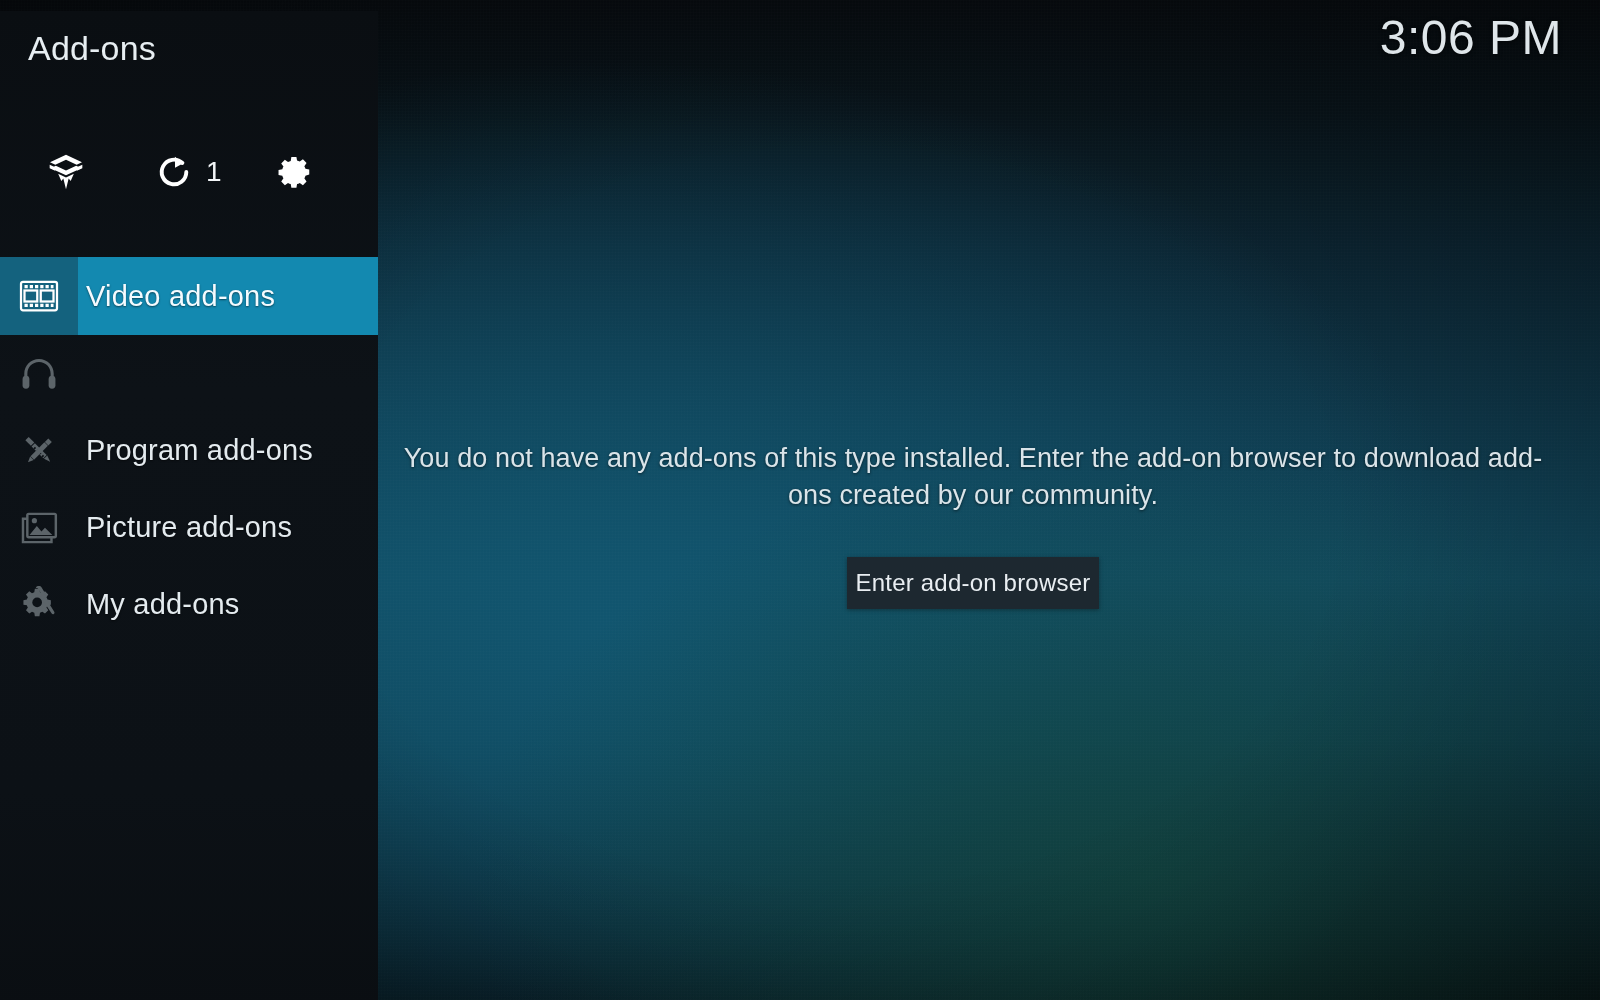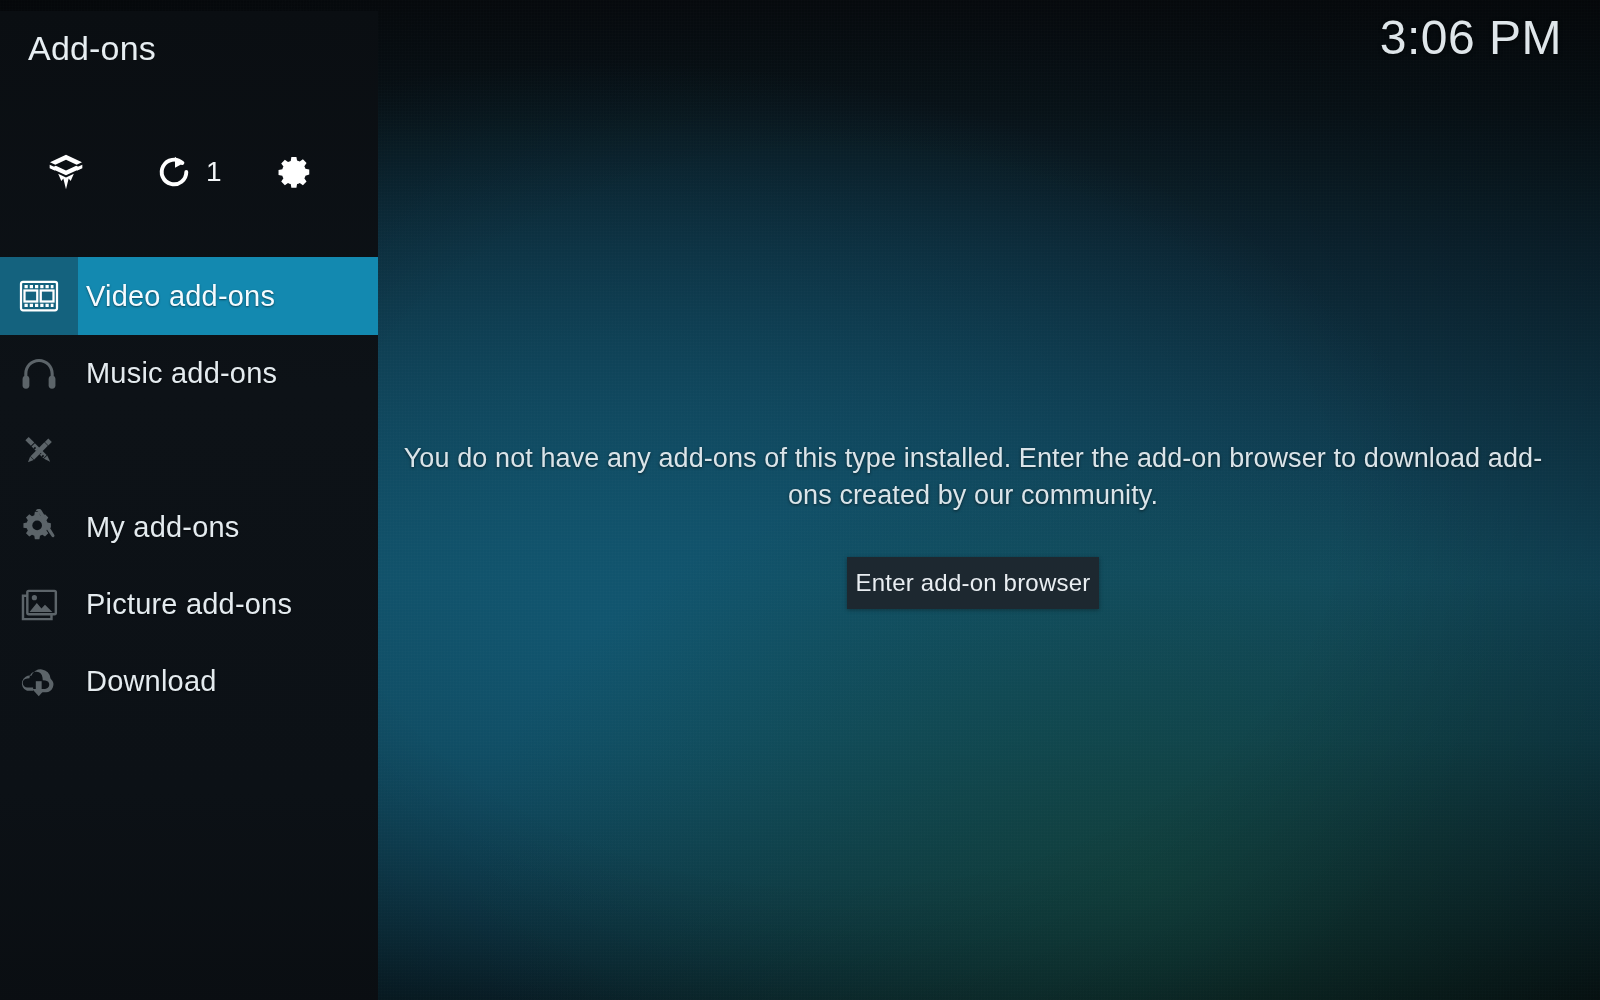--- a/index.html
+++ b/index.html
@@ -218,21 +218,20 @@
       </div>
 
       <div class="menu-item">
         <span class="icon-cell">
           <svg width="38" height="34" viewBox="0 0 26 24" fill="currentColor" aria-hidden="true">
             <path d="M13 1.4C7.2 1.4 2.6 6 2.6 11.8v2.1h2.2v-2.1c0-4.6 3.6-8.2 8.2-8.2s8.2 3.6 8.2 8.2v2.1h2.2v-2.1C23.4 6 18.8 1.4 13 1.4z"></path>
             <rect x="1.4" y="13.2" width="4.8" height="9.2" rx="2.4"></rect>
             <rect x="19.8" y="13.2" width="4.8" height="9.2" rx="2.4"></rect>
           </svg>
         </span>
-        <span class="label">Music add-ons</span>
       </div>
 
 
       <div class="menu-item">
         <span class="icon-cell">
           <svg width="38" height="38" viewBox="0 0 26 26" fill="currentColor" aria-hidden="true">
             <g transform="rotate(-45 13 13)">
               <path d="M11.6 1.2h3.2v5.4h-3.2z"></path>
               <path d="M11.6 7.2h3.2v11.4h-3.2z"></path>
               <path d="M11.6 19.2h3.2l-1.6 4.4z"></path>
@@ -241,59 +240,50 @@
               <rect x="11.6" y="14.2" width="1.5" height="1.1" fill="#0d1217"></rect>
               <rect x="11.6" y="16.8" width="1.5" height="1.1" fill="#0d1217"></rect>
             </g>
             <g transform="rotate(45 13 13)">
               <path d="M11.4 2.4h3.4v3.4h-3.4z"></path>
               <path d="M11.4 6.2h3.4v13.4h-3.4z"></path>
               <path d="M11.4 20h3.4l-1.7 3.8z"></path>
             </g>
           </svg>
         </span>
+        <span class="label">Program add-ons</span>
+      </div>
+
+      <div class="menu-item">
+        <span class="icon-cell">
+          <svg width="38" height="34" viewBox="0 0 28 24" fill="none" stroke="currentColor" stroke-width="1.8" aria-hidden="true">
+            <rect x="5.4" y="1.6" width="21" height="17.2" rx="1"></rect>
+            <path d="M5.4 5.2H2.2v17.2h21v-3.6"></path>
+            <circle cx="10.6" cy="6.6" r="1.9" fill="currentColor" stroke="none"></circle>
+            <path d="M7 17.2l5.4-6.6 3.4 4 2.6-2.8 5.4 5.4z" fill="currentColor" stroke="none"></path>
+          </svg>
+        </span>
+        <span class="label">Picture add-ons</span>
       </div>
 
       <div class="menu-item">
         <span class="icon-cell">
           <svg width="40" height="38" viewBox="0 0 28 26" fill="currentColor" aria-hidden="true">
             <path d="M11.1 1.6 10.7 4a6.1 6.1 0 0 0-1.6.7L7.2 3.4 4.9 5.7l1.3 1.9c-.3.5-.55 1.04-.7 1.6l-2.4.4v3.2l2.4.4c.15.56.4 1.1.7 1.6l-1.3 1.9 2.3 2.3 1.9-1.3c.5.3 1.04.55 1.6.7l.4 2.4h3.2l.4-2.4c.56-.15 1.1-.4 1.6-.7l1.9 1.3 2.3-2.3-1.3-1.9c.3-.5.55-1.04.7-1.6l2.4-.4V9.6l-2.4-.4a6.1 6.1 0 0 0-.7-1.6l1.3-1.9-2.3-2.3-1.9 1.3a6.1 6.1 0 0 0-1.6-.7l-.4-2.4z"></path>
             <circle cx="12.7" cy="11.2" r="3.4" fill="#0d1217"></circle>
             <g transform="rotate(-42 16 14)">
               <path d="M22.6 1.2c1.6.3 2.4 1.4 2.2 2.8l-1 5.2-2.5-.5 1-5.2c.1-.8-.2-1.6-.9-1.9z"></path>
               <rect x="19.6" y="8.4" width="3.3" height="2.4" transform="rotate(11 21 9.6)"></rect>
               <path d="M19.4 10.6l2.6.5-2 11.4c-.1.7-.7 1.1-1.3 1s-1-.7-.9-1.4z"></path>
             </g>
           </svg>
         </span>
         <span class="label">My add-ons</span>
       </div>
 
-      <div class="menu-item">
-        <span class="icon-cell">
-          <svg width="38" height="34" viewBox="0 0 28 24" fill="none" stroke="currentColor" stroke-width="1.8" aria-hidden="true">
-            <rect x="5.4" y="1.6" width="21" height="17.2" rx="1"></rect>
-            <path d="M5.4 5.2H2.2v17.2h21v-3.6"></path>
-            <circle cx="10.6" cy="6.6" r="1.9" fill="currentColor" stroke="none"></circle>
-            <path d="M7 17.2l5.4-6.6 3.4 4 2.6-2.8 5.4 5.4z" fill="currentColor" stroke="none"></path>
-          </svg>
-        </span>
-        <span class="label">Picture add-ons</span>
-      </div>
-
-      <div class="menu-item">
-        <span class="icon-cell">
-          <svg width="40" height="32" viewBox="0 0 30 22" fill="currentColor" aria-hidden="true">
-            <path d="M23.6 8.2A7.4 7.4 0 0 0 9.3 6.3 5.9 5.9 0 0 0 6 17.6h4.6v-2.5H6.3a3.4 3.4 0 0 1-.2-6.8l1.7-.1.3-1.6a4.9 4.9 0 0 1 9.5 1.1l.2 1.9 1.9.2a3.2 3.2 0 0 1-.4 6.4h-3.7v2.5h3.8a5.7 5.7 0 0 0 4.5-9.9z"></path>
-            <rect x="12.6" y="10.4" width="4.4" height="6.4"></rect>
-            <path d="M9.9 16.2h9.8L14.8 21.6z"></path>
-          </svg>
-        </span>
-        <span class="label">Download</span>
-      </div>
 
     </div>
   </div>
 
   <div class="content">
     <div class="empty-wrap">
       <div class="empty-text">You do not have any add-ons of this type installed. Enter the add-on browser to download add-ons created by our community.</div>
       <button class="browser-btn">Enter add-on browser</button>
     </div>
   </div>

